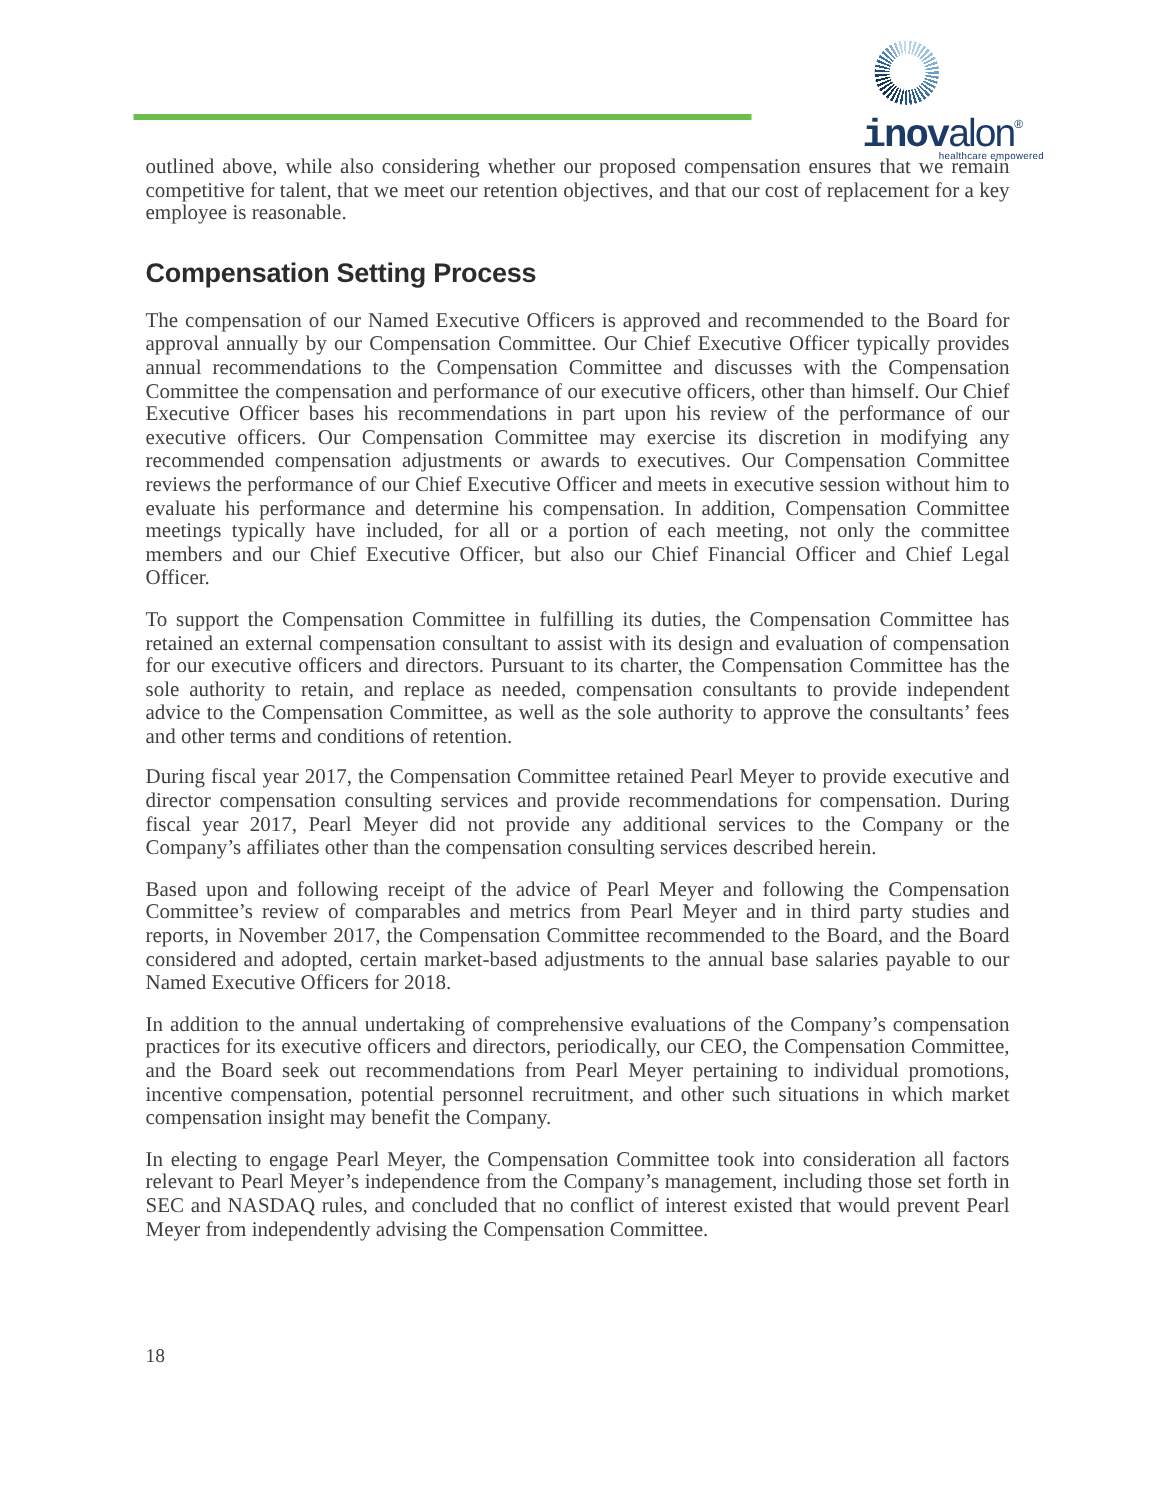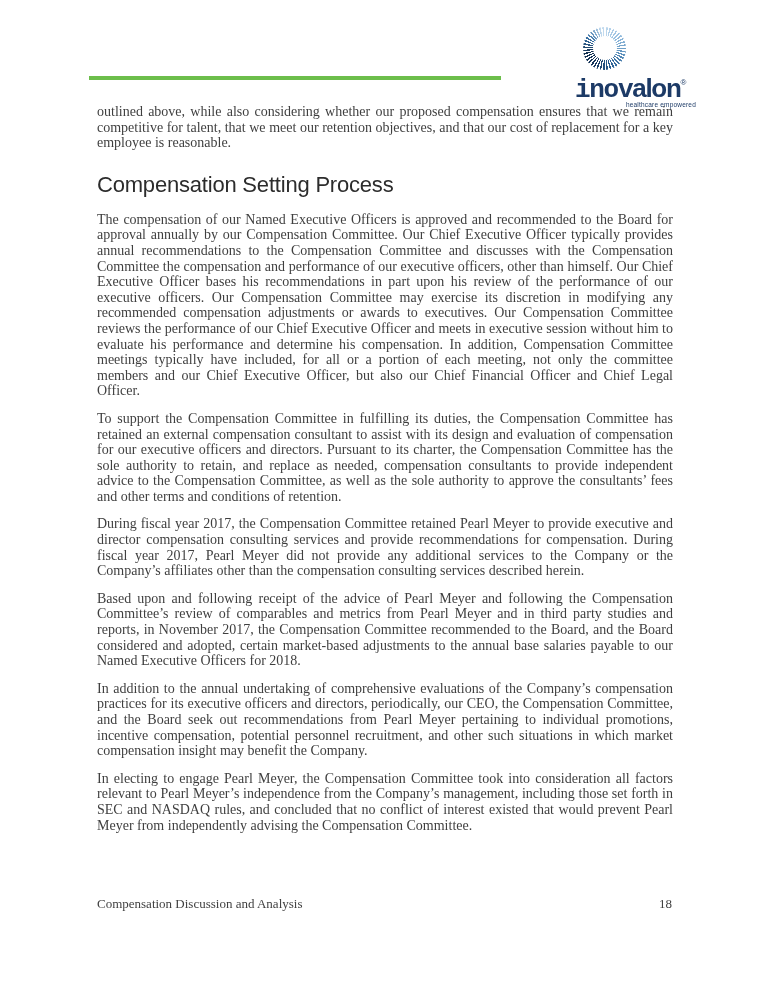--- a/index.html
+++ b/index.html
@@ -58,21 +58,21 @@
   .wordmark {
     margin-top: 2px;
     font-family: "Liberation Sans", sans-serif;
     font-size: 26px;
     line-height: 22px;
     letter-spacing: -1.3px;
     color: var(--logo_navy, #1c3a66);
     white-space: nowrap;
   }
   .wm-bold  { font-weight: 800; font-family: Liberation Mono, monospace; }
-  .wm-light { font-weight: 700; }
+  .wm-light { font-weight: 400; }
   .wm-reg   { font-size: 8px; font-weight: 400; vertical-align: 12px; letter-spacing: 0; }
   .tagline {
     margin-top: 0px;
     padding-right: 3px;
     text-align: right;
     font-family: "Liberation Sans", sans-serif;
     font-size: 6.5px;
     letter-spacing: 0.2px;
     color: var(--logo_navy, #1c3a66);
   }
@@ -87,22 +87,22 @@
   .content p {
     margin: 0 0 12px 0;
     font-size: 14px;
     line-height: 15.6px;
     text-align: justify;
     color: var(--body_text, #3f3f3f);
   }
   .content h1 {
     margin: 21px 0 14px 0;
     font-family: "Liberation Sans", sans-serif;
-    font-weight: 400;
-    font-size: 22px;
+    font-weight: 700;
+    font-size: 18px;
     letter-spacing: -0.2px;
     color: var(--heading_text, #2c2c2c);
   }
 
   
   .footer {
     position: absolute;
     left: 97px;
     right: 96px;
     top: 896px;
@@ -133,17 +133,16 @@
     <p>The compensation of our Named Executive Officers is approved and recommended to the Board for approval annually by our Compensation Committee. Our Chief Executive Officer typically provides annual recommendations to the Compensation Committee and discusses with the Compensation Committee the compensation and performance of our executive officers, other than himself. Our Chief Executive Officer bases his recommendations in part upon his review of the performance of our executive officers. Our Compensation Committee may exercise its discretion in modifying any recommended compensation adjustments or awards to executives. Our Compensation Committee reviews the performance of our Chief Executive Officer and meets in executive session without him to evaluate his performance and determine his compensation. In addition, Compensation Committee meetings typically have included, for all or a portion of each meeting, not only the committee members and our Chief Executive Officer, but also our Chief Financial Officer and Chief Legal Officer.</p>
 
     <p>To support the Compensation Committee in fulfilling its duties, the Compensation Committee has retained an external compensation consultant to assist with its design and evaluation of compensation for our executive officers and directors. Pursuant to its charter, the Compensation Committee has the sole authority to retain, and replace as needed, compensation consultants to provide independent advice to the Compensation Committee, as well as the sole authority to approve the consultants’ fees and other terms and conditions of retention.</p>
     <p>During fiscal year 2017, the Compensation Committee retained Pearl Meyer to provide executive and director compensation consulting services and provide recommendations for compensation. During fiscal year 2017, Pearl Meyer did not provide any additional services to the Company or the Company’s affiliates other than the compensation consulting services described herein.</p>
     <p>Based upon and following receipt of the advice of Pearl Meyer and following the Compensation Committee’s review of comparables and metrics from Pearl Meyer and in third party studies and reports, in November 2017, the Compensation Committee recommended to the Board, and the Board considered and adopted, certain market-based adjustments to the annual base salaries payable to our Named Executive Officers for 2018.</p>
     <p>In addition to the annual undertaking of comprehensive evaluations of the Company’s compensation practices for its executive officers and directors, periodically, our CEO, the Compensation Committee, and the Board seek out recommendations from Pearl Meyer pertaining to individual promotions, incentive compensation, potential personnel recruitment, and other such situations in which market compensation insight may benefit the Company.</p>
     <p>In electing to engage Pearl Meyer, the Compensation Committee took into consideration all factors relevant to Pearl Meyer’s independence from the Company’s management, including those set forth in SEC and NASDAQ rules, and concluded that no conflict of interest existed that would prevent Pearl Meyer from independently advising the Compensation Committee.</p>
   </main>
 
   <footer class="footer">
-    <span>Compensation Discussion and Analysis</span>
     <span>18</span>
   </footer>
 
 </div>
 
 </body></html>

